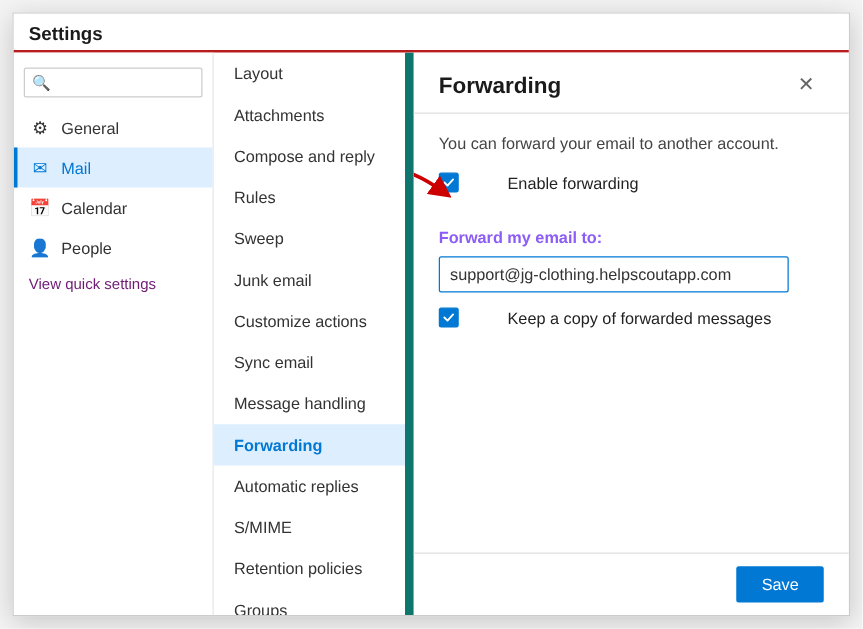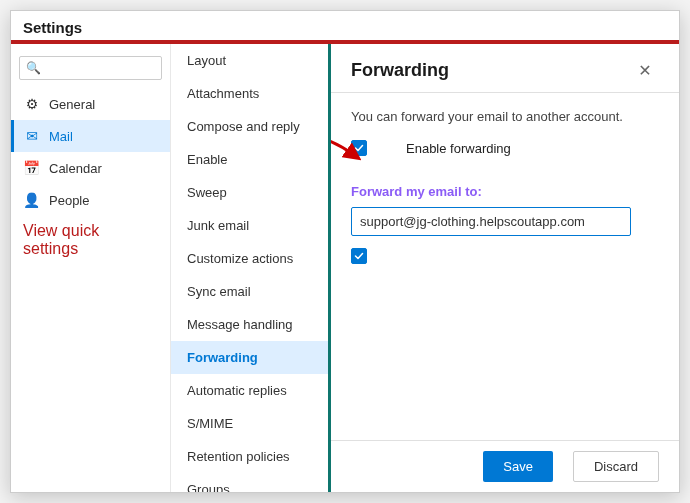--- a/index.html
+++ b/index.html
@@ -23,21 +23,21 @@
       box-shadow: 0 4px 20px rgba(0,0,0,0.2);
       display: flex;
       flex-direction: column;
     }
 
     .window-titlebar {
       background: #fff;
       padding: 8px 12px 4px 12px;
       display: flex;
       align-items: center;
-      border-bottom: 4px solid #b91c1c;
+      border-bottom: 2px solid #b91c1c;
     }
 
     .window-title {
       font-size: 15px;
       font-weight: 600;
       color: #1a1a1a;
     }
 
     .window-body {
       display: flex;
@@ -104,31 +104,31 @@
       display: flex;
       align-items: center;
       justify-content: center;
       font-size: 14px;
       flex-shrink: 0;
     }
 
     .nav-label { flex: 1; }
 
     .quick-settings-link {
-      color: #b91c1c;
-      font-size: 16px;
+      color: #701a75;
+      font-size: 12px;
       padding: 6px 12px;
       cursor: pointer;
       text-decoration: none;
     }
 
     
     .middle-panel {
       width: 160px;
-      border-right: 3px solid #0f766e;
+      border-right: 7px solid #0f766e;
       overflow-y: auto;
       flex-shrink: 0;
     }
 
     .middle-item {
       padding: 9px 16px;
       cursor: pointer;
       color: #333;
       font-size: 13px;
     }
@@ -300,21 +300,21 @@
         <span class="nav-label">People</span>
       </div>
 
       <a class="quick-settings-link">View quick settings</a>
     </div>
 
     <div class="middle-panel">
       <div class="middle-item">Layout</div>
       <div class="middle-item">Attachments</div>
       <div class="middle-item">Compose and reply</div>
-      <div class="middle-item">Enable</div>
+      <div class="middle-item">Rules</div>
       <div class="middle-item">Sweep</div>
       <div class="middle-item">Junk email</div>
       <div class="middle-item">Customize actions</div>
       <div class="middle-item">Sync email</div>
       <div class="middle-item">Message handling</div>
       <div class="middle-item active">Forwarding</div>
       <div class="middle-item">Automatic replies</div>
       <div class="middle-item">S/MIME</div>
       <div class="middle-item">Retention policies</div>
       <div class="middle-item">Groups</div>
@@ -357,23 +357,23 @@
 
         <div class="forward-label">Forward my email to:</div>
         <input class="forward-input" type="text" value="support@jg-clothing.helpscoutapp.com" style="">
 
         <div class="checkbox-row">
           <div class="checkbox-custom">
             <svg viewBox="0 0 10 10" fill="none" xmlns="http://www.w3.org/2000/svg">
               <polyline points="1.5,5 4,7.5 8.5,2.5" stroke="white" stroke-width="1.5" stroke-linecap="round" stroke-linejoin="round"></polyline>
             </svg>
           </div>
+          <span class="checkbox-label">Keep a copy of forwarded messages</span>
         </div>
       </div>
 
       <div class="dialog-footer">
         <button class="btn-save">Save</button>
-        <button class="btn-discard">Discard</button>
       </div>
     </div>
 
   </div>
 </div>
 
 </body></html>

